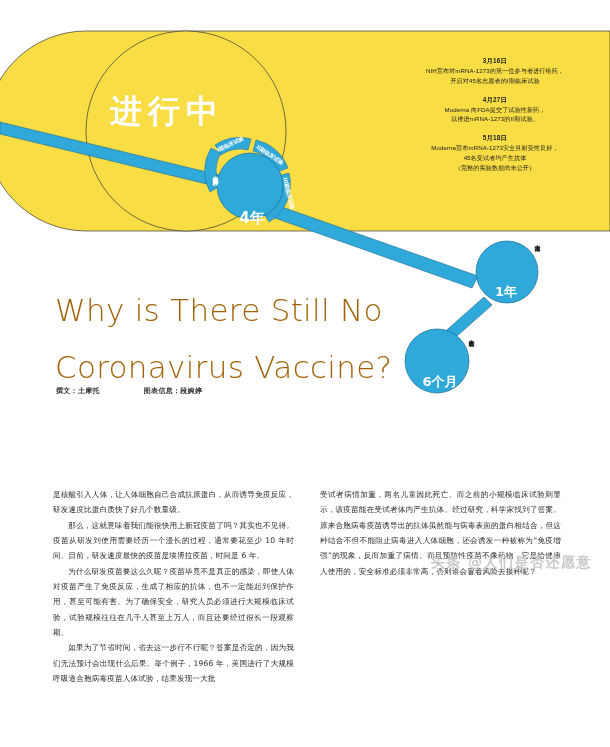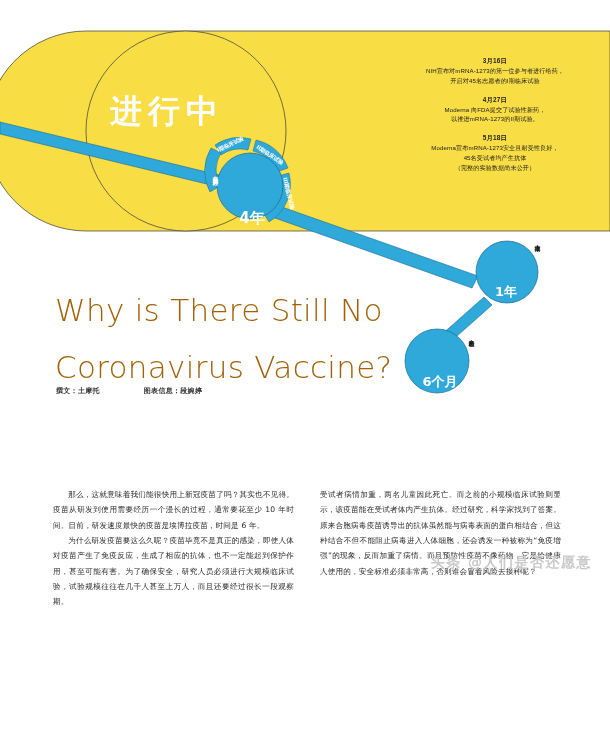--- a/index.html
+++ b/index.html
@@ -168,22 +168,24 @@
     <div class="h-en">Why is There Still No</div>
     <div class="h-en">Coronavirus Vaccine?</div>
   </div>
 
   <div class="byline">
     <span>撰文：</span><span>土摩托</span><span class="gap"></span><span>图表信息：</span><span>段婉婷</span>
   </div>
 
   <div class="columns">
     <div class="col">
+      <p>是核酸引入人体，让人体细胞自己合成抗原蛋白，从而诱导免疫反应，研发速度比蛋白质快了好几个数量级。</p>
       <p class="indent">那么，这就意味着我们能很快用上新冠疫苗了吗？其实也不见得。疫苗从研发到使用需要经历一个漫长的过程，通常要花至少 10 年时间。目前，研发速度最快的疫苗是埃博拉疫苗，时间是 6 年。</p>
       <p class="indent">为什么研发疫苗要这么久呢？疫苗毕竟不是真正的感染，即使人体对疫苗产生了免疫反应，生成了相应的抗体，也不一定能起到保护作用，甚至可能有害。为了确保安全，研究人员必须进行大规模临床试验，试验规模往往在几千人甚至上万人，而且还要经过很长一段观察期。</p>
+      <p class="indent">如果为了节省时间，省去这一步行不行呢？答案是否定的，因为我们无法预计会出现什么后果。举个例子，1966 年，美国进行了大规模呼吸道合胞病毒疫苗人体试验，结果发现一大批</p>
     </div>
     <div class="col">
       <p>受试者病情加重，两名儿童因此死亡。而之前的小规模临床试验则显示，该疫苗能在受试者体内产生抗体。经过研究，科学家找到了答案。原来合胞病毒疫苗诱导出的抗体虽然能与病毒表面的蛋白相结合，但这种结合不但不能阻止病毒进入人体细胞，还会诱发一种被称为“免疫增强”的现象，反而加重了病情。而且预防性疫苗不像药物，它是给健康人使用的，安全标准必须非常高，否则谁会冒着风险去接种呢？</p>
     </div>
   </div>
 
   <div class="watermark">头条 @人们是否还愿意</div>
 
 </div>
 

